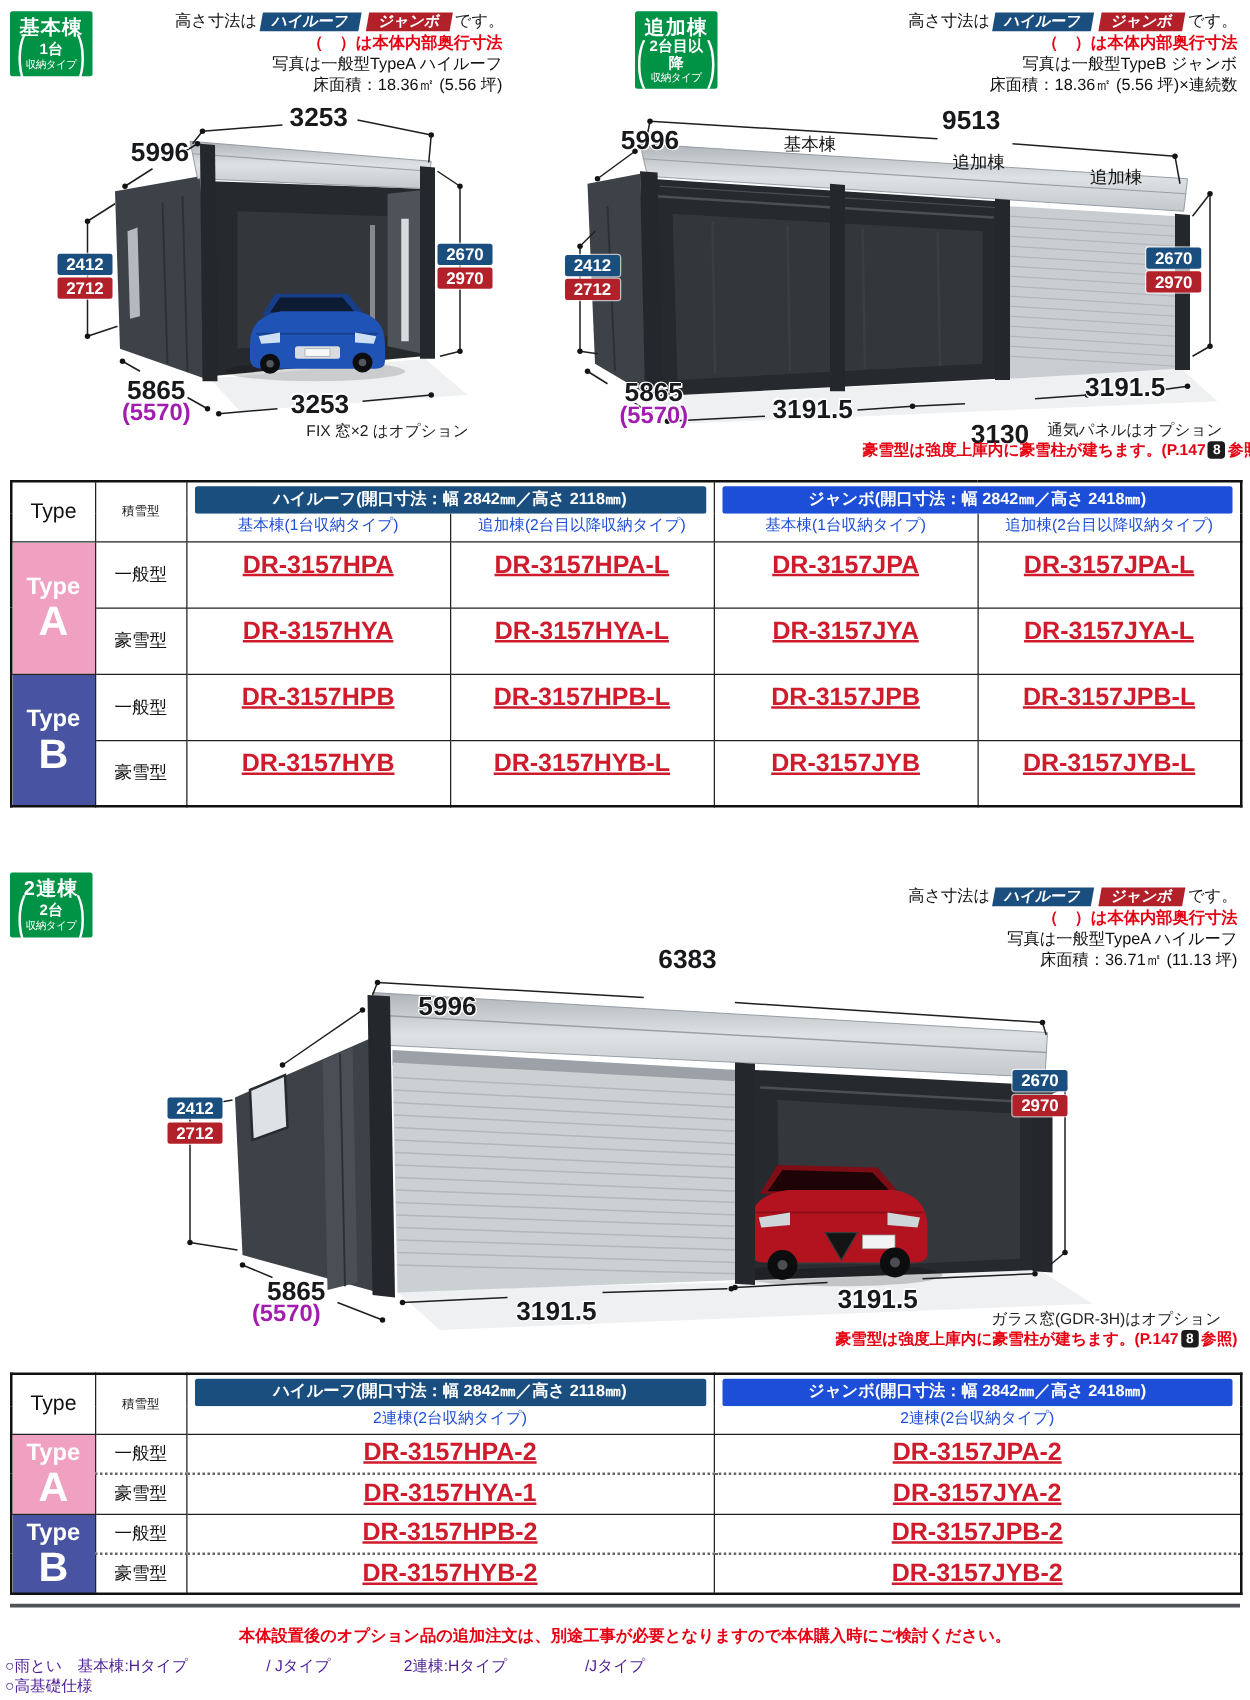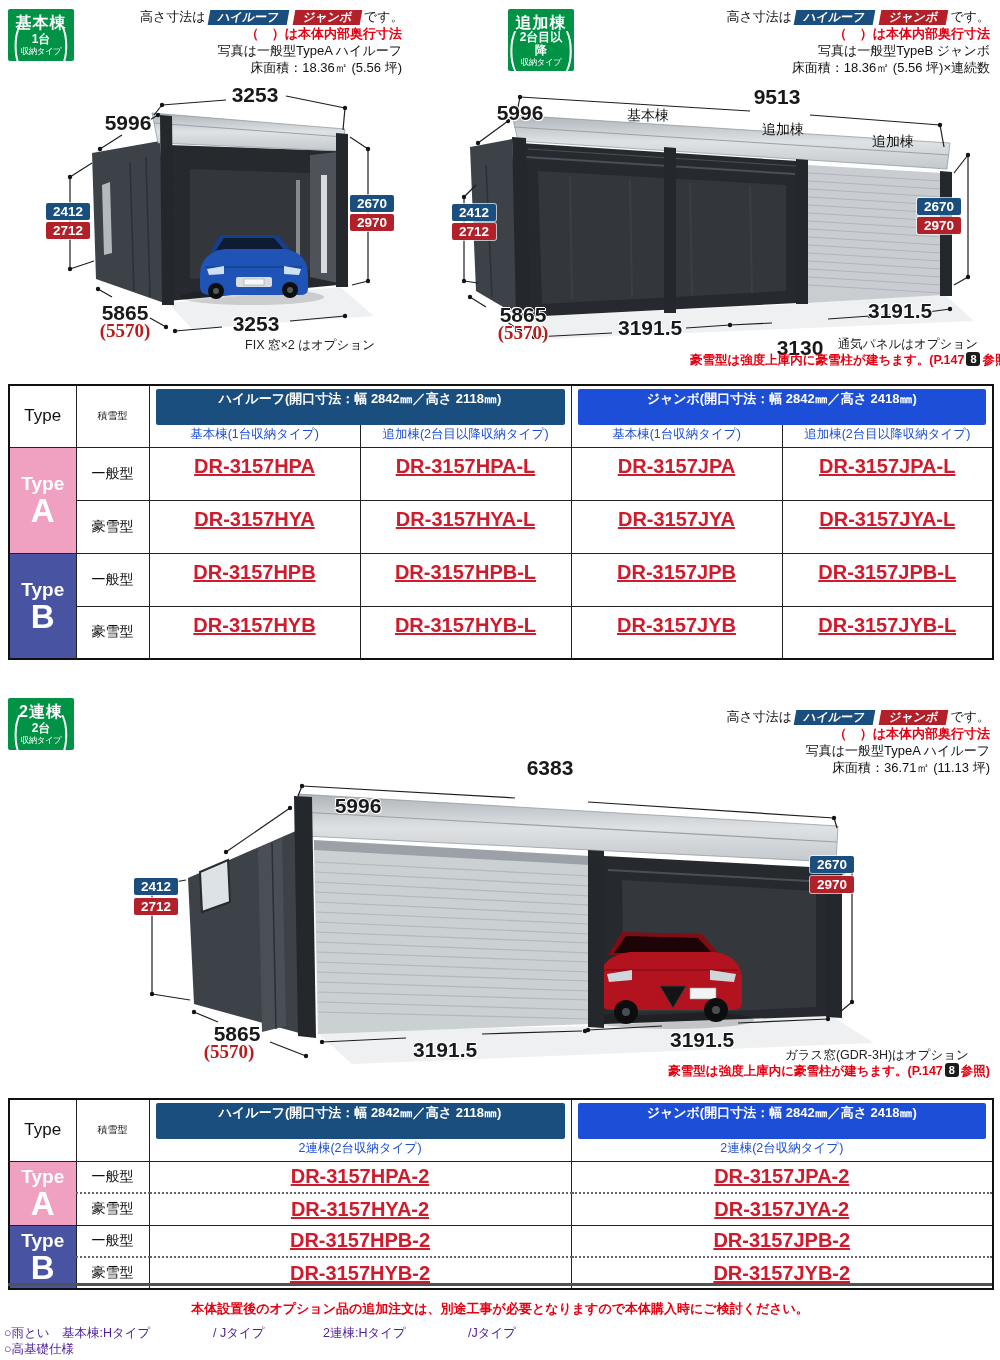--- a/index.html
+++ b/index.html
@@ -24,40 +24,40 @@
   .hbadge{display:inline-block;color:#fff;font-size:12px;font-weight:bold;line-height:15px;
           padding:0 9px;transform:skewX(-10deg);margin:0 3px;}
   .hbadge.blue{background:#1a4e7e;}
   .hbadge.red{background:#b2202a;}
 
   
   .dim{position:absolute;font-weight:bold;color:#17191b;font-size:21px;text-align:center;
        line-height:20px;white-space:nowrap;
        text-shadow:1px 0 0 #fff,-1px 0 0 #fff,0 1px 0 #fff,0 -1px 0 #fff,1px 1px 0 #fff,-1px -1px 0 #fff;}
   .dim.small{font-size:19px;}
-  .dim.red{color:#b91c1c;font-family:Liberation Serif, serif;}
+  .dim.red{color:#a21caf;}
   .dimbox{position:absolute;width:44px;height:17px;line-height:17px;text-align:center;color:#fff;
           font-size:13.5px;font-weight:bold;border-radius:2px;box-shadow:0 0 0 1px #ffffffaa;}
   .dimbox.blue{background:#1a4e7e;}
   .dimbox.red{background:#b2202a;}
   .baylabel{position:absolute;font-size:14px;color:#111;text-align:center;white-space:nowrap;}
 
   .caption{position:absolute;font-size:12.5px;color:#222;white-space:nowrap;}
   .rednote{position:absolute;font-size:12.5px;font-weight:bold;color:#e60012;white-space:nowrap;}
   .pbadge{display:inline-block;background:#1c1c1c;color:#fff;font-size:11px;min-width:14px;height:14px;
           line-height:14px;text-align:center;border-radius:3px;margin:0 2px;vertical-align:1px;}
 
   
   table.spec{position:absolute;border-collapse:collapse;table-layout:fixed;background:#fff;
              border:2px solid #111;}
   .spec td{border:1px solid #222;padding:0;text-align:center;vertical-align:middle;overflow:hidden;}
   .spec .hcell{font-size:17px;color:#111;}
   .spec .snowh{font-size:10px;}
   .spec .barcell{border-bottom:none;padding:3px 6px 0;}
-  .spec .bar{height:36px;line-height:20px;color:#fff;font-weight:bold;font-size:13px;border-radius:2px;}
+  .spec .bar{height:22px;line-height:20px;color:#fff;font-weight:bold;font-size:13px;border-radius:2px;}
   .bar.blue{background:#1a4e7e;}
   .bar.red{background:#1d4ed8;}
   .spec .subcell{border-top:none;font-size:12.5px;color:#1d4ed8;padding:1px 0 3px;}
   .spec .dashL{border-left:1px dashed #555;}
   .spec .snow{font-size:14px;}
   .spec .model{color:#cf1b2b;font-weight:bold;font-size:20px;vertical-align:top;padding-top:7px;text-decoration:underline;}
   .spec .model2{vertical-align:middle;padding-top:0;}
   .typecell{color:#fff;}
   .typecell .t1{font-size:19px;font-weight:bold;line-height:21px;}
   .typecell .t2{font-size:33px;font-weight:bold;line-height:33px;}
@@ -491,21 +491,21 @@
     <span class="dimbox blue" style="left:4px;top:188px;">2412</span>
     <span class="dimbox red" style="left:4px;top:208px;">2712</span>
     <span class="dimbox blue" style="left:680px;top:166px;">2670</span>
     <span class="dimbox red" style="left:680px;top:186px;">2970</span>
     <span class="dim" style="left:62px;top:334px;width:90px;">5865</span>
     <span class="dim red small" style="left:54px;top:352px;width:90px;">(5570)</span>
     <span class="dim" style="left:283px;top:350px;width:60px;">3191.5</span>
     <span class="dim" style="left:540px;top:340px;width:60px;">3191.5</span>
   </div>
 
-  <div class="caption" style="left:785px;top:1047px;width:200px;text-align:left;">ガラス窓(GDR-3H)はオプション</div>
+  <div class="caption" style="left:785px;top:1047px;width:200px;text-align:center;">ガラス窓(GDR-3H)はオプション</div>
   <div class="rednote" style="left:600px;top:1063px;width:390px;text-align:right;">
     <span>豪雪型は強度上庫内に豪雪柱が建ちます。(P.147</span><span class="pbadge">8</span><span>参照)</span>
   </div>
 
   <table class="spec" style="left:8px;top:1098px;width:984px;">
     <colgroup>
         <col style="width:67px">
         <col style="width:73px">
         <col style="width:422px">
         <col style="width:422px">
@@ -529,21 +529,21 @@
       <td rowspan="2" class="typecell typeA">
         <div class="t1">Type</div>
         <div class="t2">A</div>
       </td>
       <td class="snow">一般型</td>
       <td class="model model2">DR-3157HPA-2</td>
       <td class="model model2">DR-3157JPA-2</td>
     </tr>
     <tr class="dr2">
       <td class="snow dotT">豪雪型</td>
-      <td class="model model2 dotT">DR-3157HYA-2</td>
+      <td class="model model2 dotT">DR-3157HYA-1</td>
       <td class="model model2 dotT">DR-3157JYA-2</td>
     </tr>
     <tr class="dr2">
       <td rowspan="2" class="typecell typeB">
         <div class="t1">Type</div>
         <div class="t2">B</div>
       </td>
       <td class="snow">一般型</td>
       <td class="model model2">DR-3157HPB-2</td>
       <td class="model model2">DR-3157JPB-2</td>

